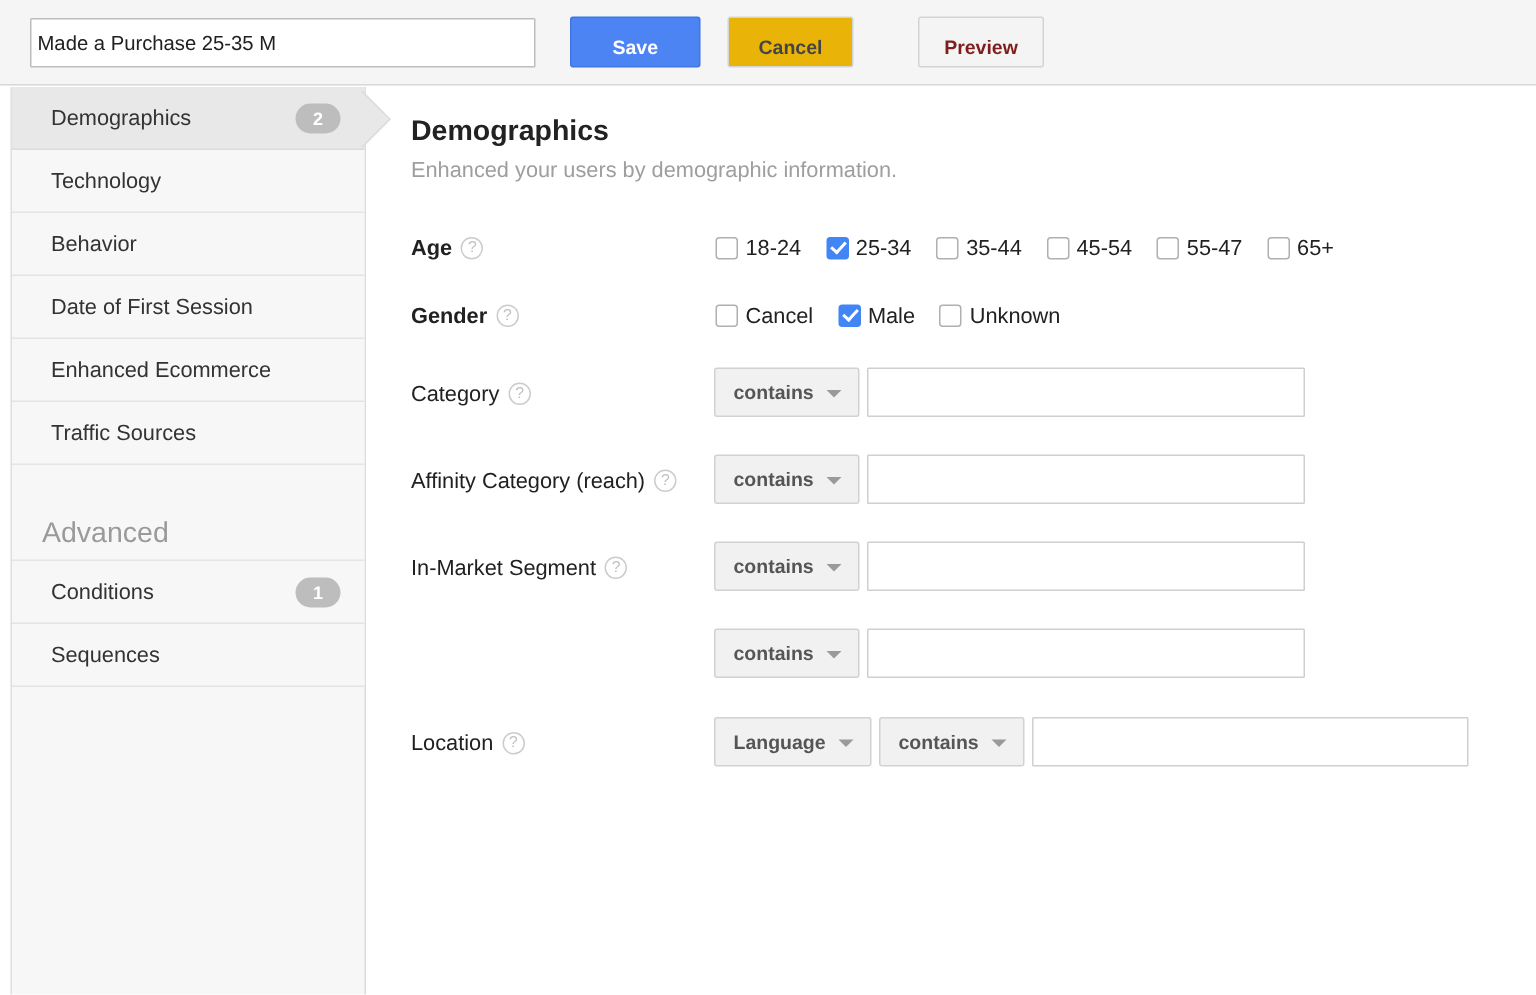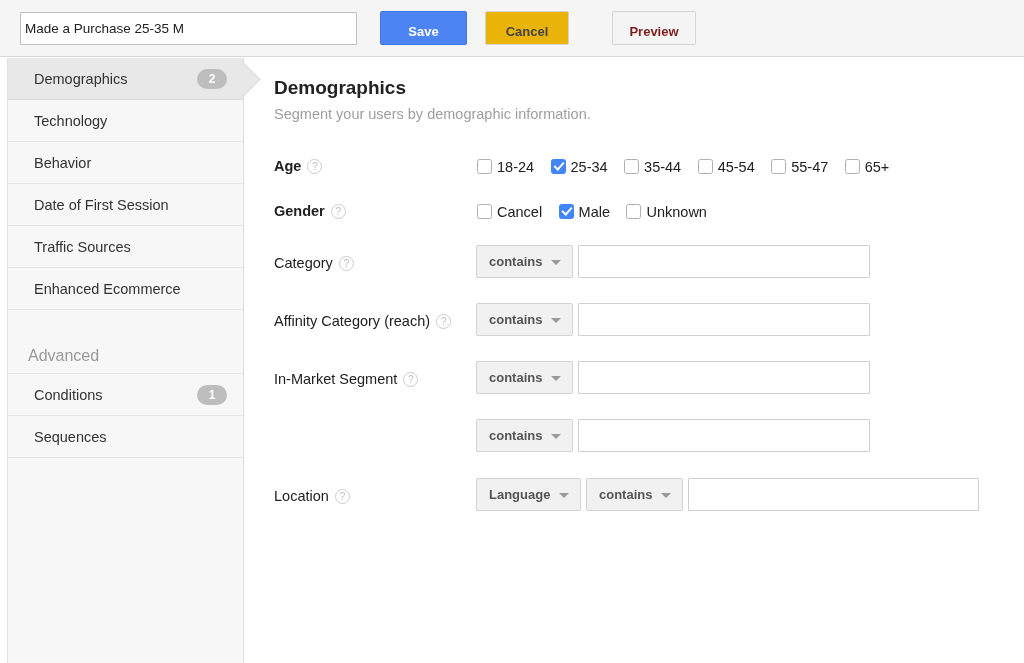--- a/index.html
+++ b/index.html
@@ -110,21 +110,21 @@
     z-index: 6;
   }
   .nav-gap {
     height: 36px;
     background: #f7f7f7;
   }
   .nav-section {
     height: 28px;
     line-height: 20px;
     padding-left: 20px;
-    font-size: 16px;
+    font-size: 19px;
     color: #9a9a9a;
     border-bottom: 1px solid #e4e4e4;
     background: #f7f7f7;
   }
 
   
   #main {
     position: absolute; left: 245px; top: 58px;
     width: 779px; height: 605px;
     background: #ffffff;
@@ -257,46 +257,46 @@
 
   <div class="nav-item">
     <span>Behavior</span>
   </div>
 
   <div class="nav-item">
     <span>Date of First Session</span>
   </div>
 
   <div class="nav-item">
+    <span>Enhanced Ecommerce</span>
+  </div>
+
+  <div class="nav-item">
     <span>Traffic Sources</span>
-  </div>
-
-  <div class="nav-item">
-    <span>Enhanced Ecommerce</span>
   </div>
 
   <div class="nav-gap"></div>
 
   <div class="nav-section">Advanced</div>
 
   <div class="nav-item">
     <span>Conditions</span>
     <span class="nav-badge">1</span>
   </div>
 
   <div class="nav-item">
     <span>Sequences</span>
   </div>
 
 </div>
 
 <div id="main">
 
   <div id="panel-title">Demographics</div>
-  <div id="panel-subtitle">Segment your users by demographic information.</div>
+  <div id="panel-subtitle">Enhanced your users by demographic information.</div>
 
   <div class="row" style="top:88px;">
     <div class="row-label bold">
       <span>Age</span><span class="help-icon">?</span>
     </div>
     <div class="cb-group" style="left:232px;">
       <span class="cb"><span class="box"></span><span class="lbl">18-24</span></span>
       <span class="cb checked"><span class="box"></span><span class="lbl">25-34</span></span>
       <span class="cb"><span class="box"></span><span class="lbl">35-44</span></span>
       <span class="cb"><span class="box"></span><span class="lbl">45-54</span></span>

